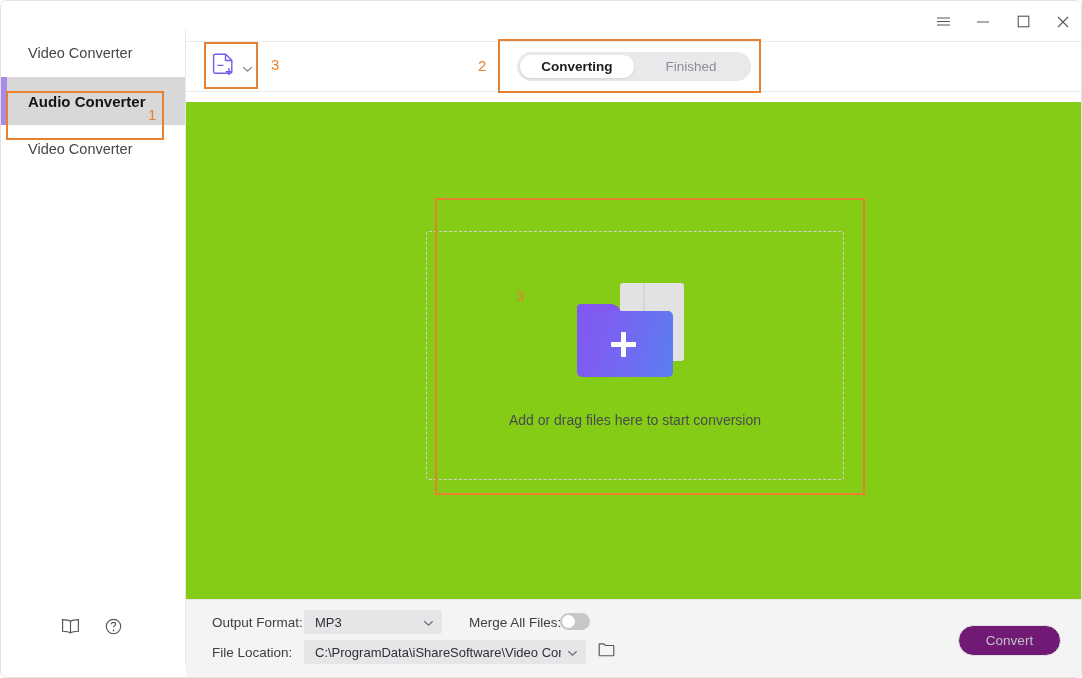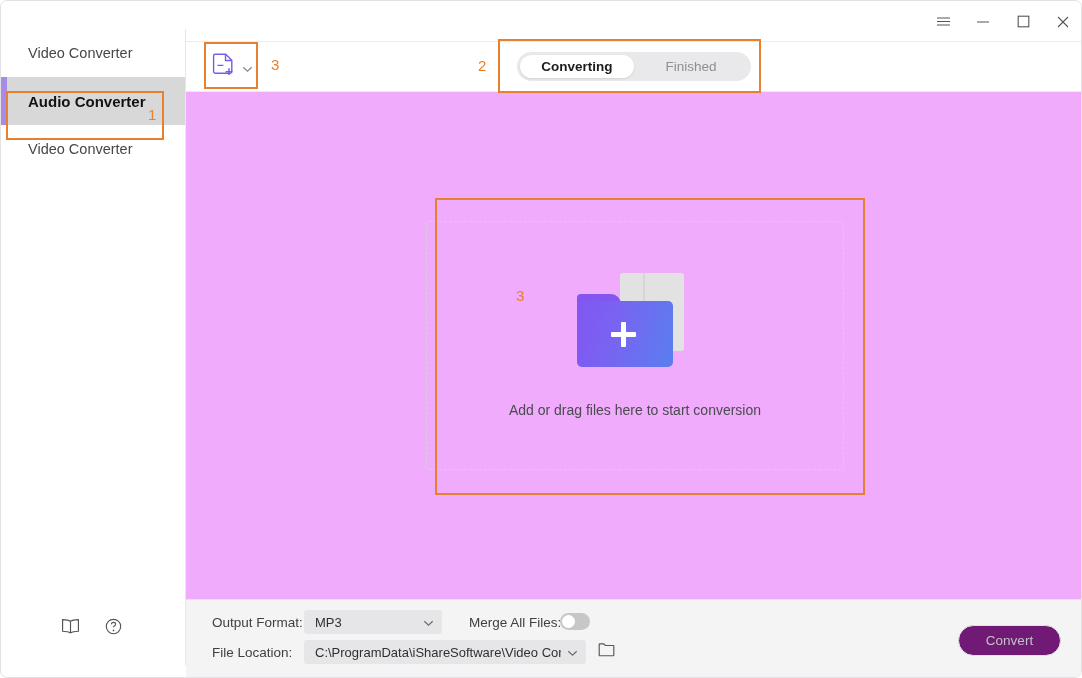--- a/index.html
+++ b/index.html
@@ -109,23 +109,23 @@
   }
   .seg-opt.active {
     background: #ffffff;
     color: #1c1c1f;
     font-weight: bold;
     box-shadow: 0 1px 2px rgba(0,0,0,.10);
   }
 
   
   .content {
-    position: absolute; left: 185px; top: 91px;
+    position: absolute; left: 185px; top: 101px;
     width: 897px; height: 507px;
-    background: #f0abfc;
+    background: #84cc16;
   }
   .dropzone {
     position: absolute; left: 240px; top: 129px;
     width: 418px; height: 249px;
     border: 1px dashed #d3d3d6;
     border-radius: 3px;
     display: flex; flex-direction: column;
     align-items: center; justify-content: center;
   }
   .folder-art { position: relative; width: 120px; height: 105px; margin-bottom: 24px; }

